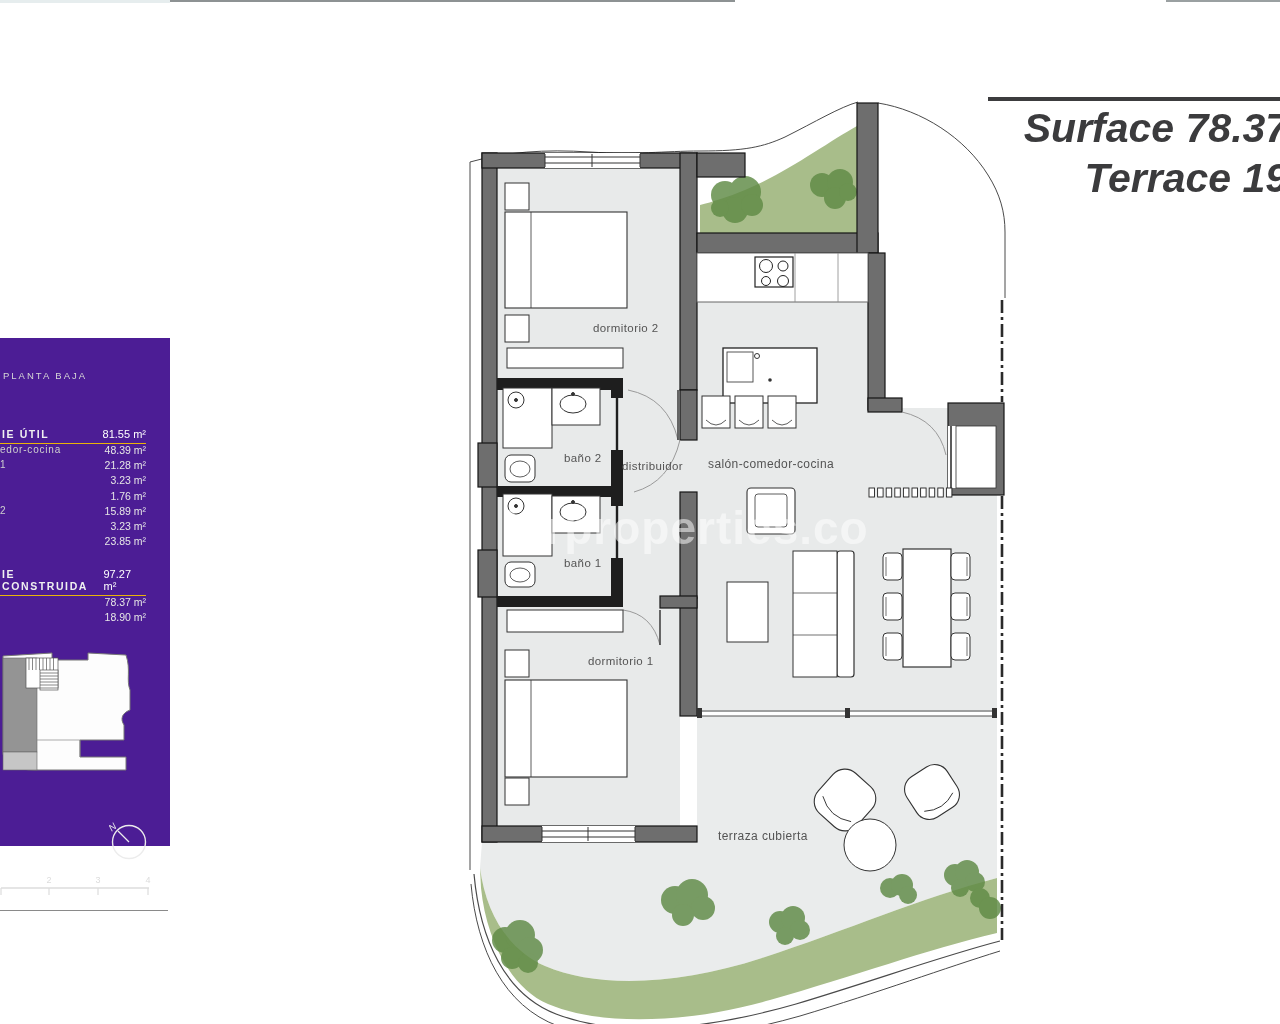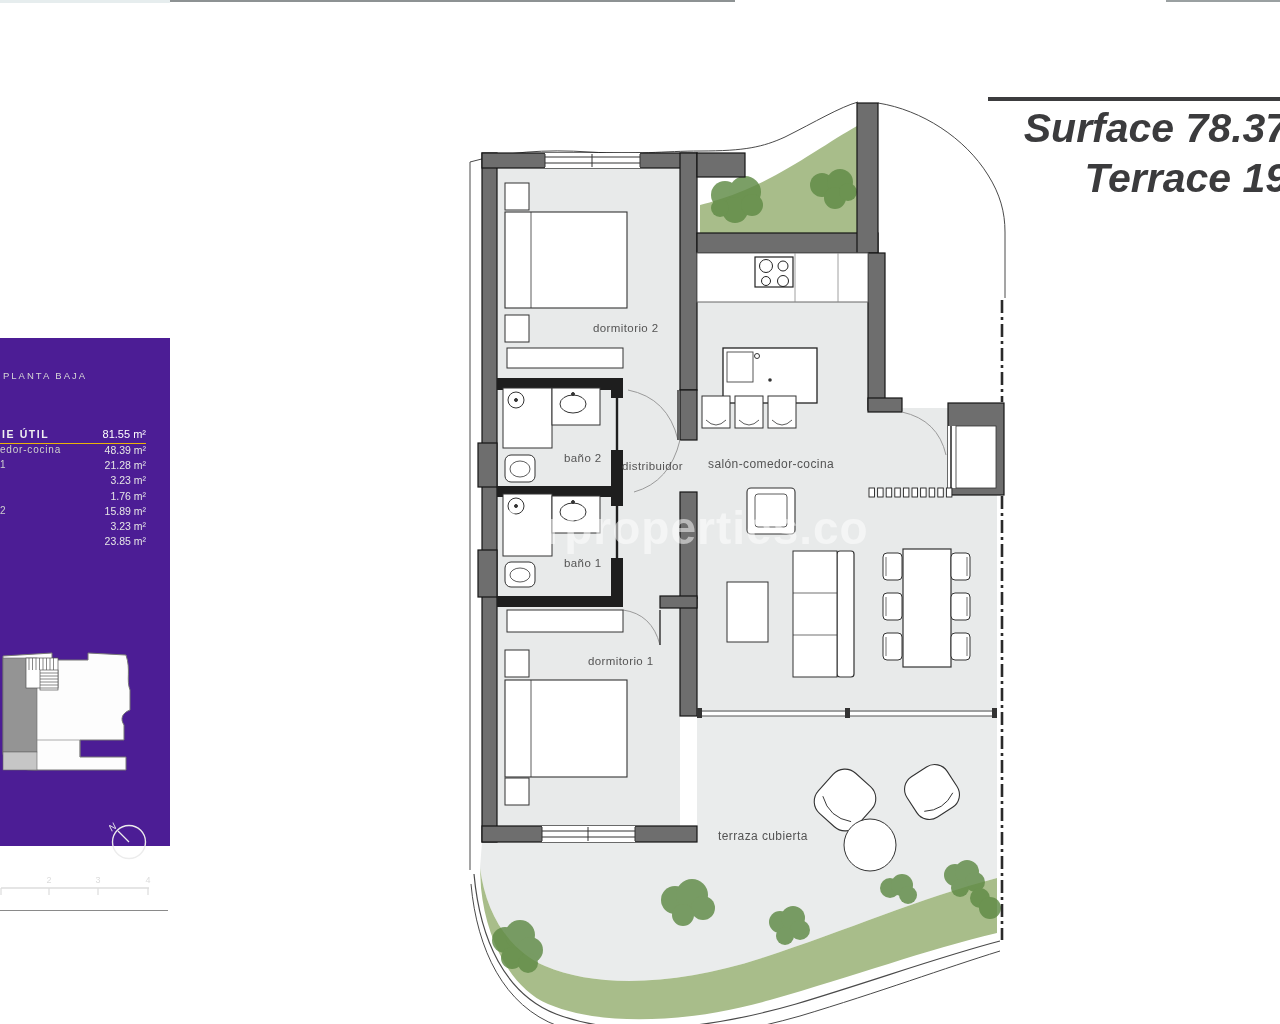--- a/index.html
+++ b/index.html
@@ -330,20 +330,34 @@
     <div class="srow">
         <span class="slab"></span>
         <span class="sval">3.23 m²</span>
       </div>
     <div class="srow">
         <span class="slab"></span>
         <span class="sval">23.85 m²</span>
       </div>
   </div>
 
+  <div class="stable" id="construida-table">
+    <div class="sthead">
+      <span class="t">IE CONSTRUIDA</span>
+      <span class="v">97.27 m²</span>
+    </div>
+    <div class="srow">
+        <span class="slab"></span>
+        <span class="sval">78.37 m²</span>
+      </div>
+    <div class="srow">
+        <span class="slab"></span>
+        <span class="sval">18.90 m²</span>
+      </div>
+  </div>
 
   <svg class="abs" style="left:0;top:312px;" width="140" height="150" viewBox="0 0 140 150">
     <path d="M3,6 L52,3 L52,10 L88,10 L88,3 L126,5 C131,20 126,30 130,40 L130,60 C122,63 120,69 124,75 L124,90 L80,90 L80,107 L126,107 L126,120 L34,120 C16,120 6,114 3,104 Z" fill="#fdfdfd" stroke="#777" stroke-width="1"></path>
     <rect x="3" y="8" width="34" height="94" fill="#949494" stroke="#666" stroke-width="0.6"></rect>
     <rect x="3" y="102" width="34" height="18" fill="#c6c6c6" stroke="#666" stroke-width="0.6"></rect>
     <g stroke="#555" stroke-width="0.7">
       <rect x="26" y="8" width="32" height="30" fill="#ffffff"></rect>
       <path d="M29,8 V20 M32.5,8 V20 M36,8 V20 M39.5,8 V20 M43,8 V20 M46.5,8 V20 M50,8 V20 M53.5,8 V20"></path>
       <rect x="40" y="20" width="18" height="20" fill="#ffffff"></rect>
       <path d="M40,23 H58 M40,26 H58 M40,29 H58 M40,32 H58 M40,35 H58 M40,38 H58"></path>

